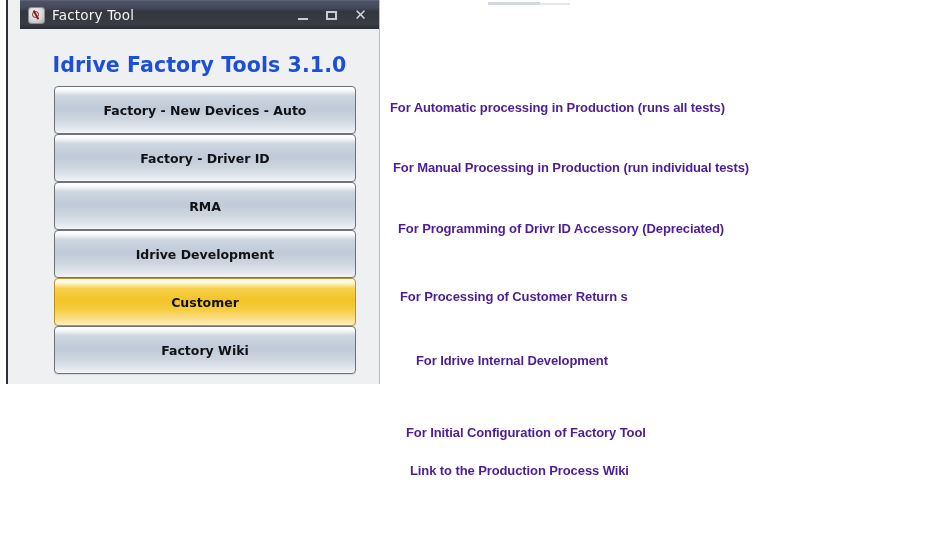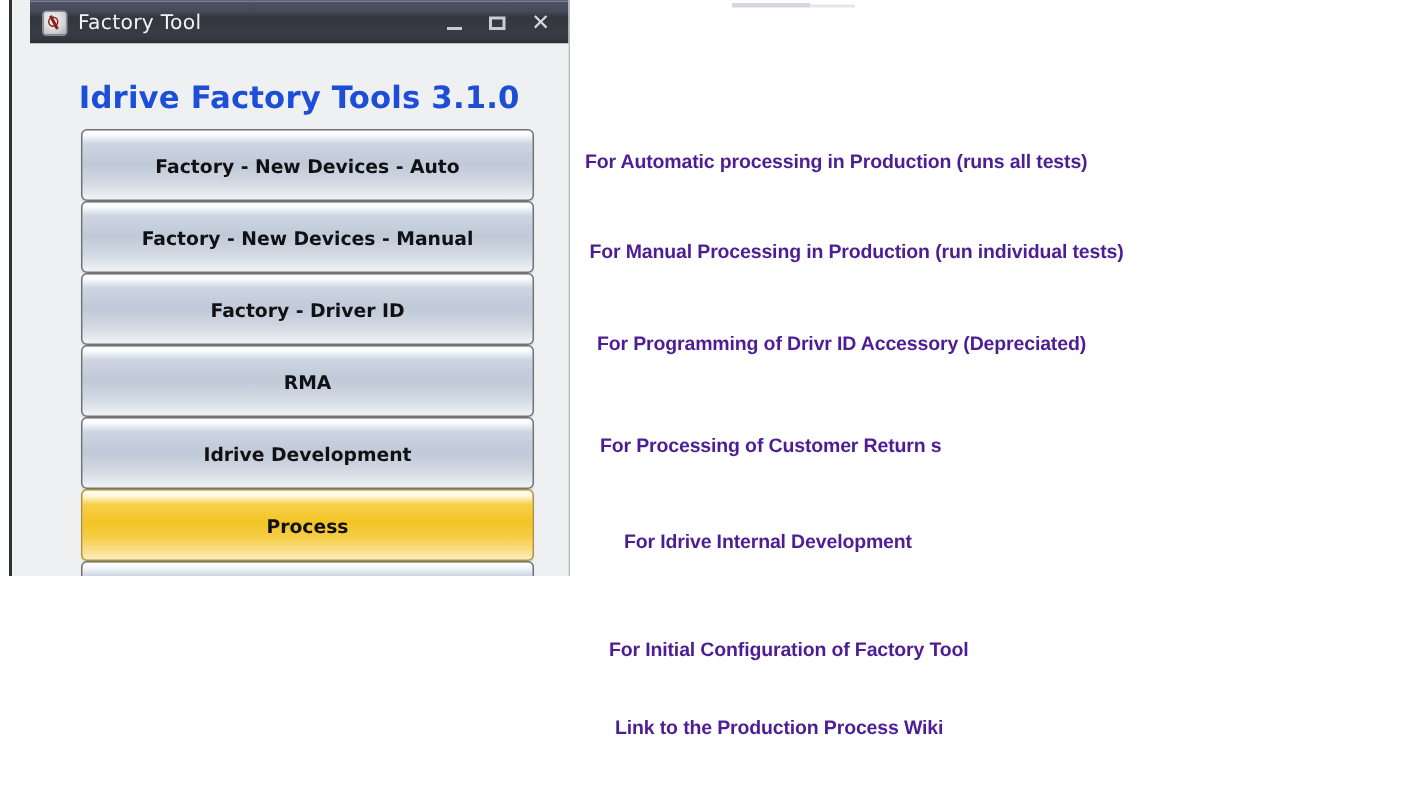--- a/index.html
+++ b/index.html
@@ -245,32 +245,31 @@
       <div class="win-btn">
           <span class="glyph-close">✕</span>
         </div>
     </div>
   </div>
 
   <div id="window-body">
     <h1 id="panel-heading">Idrive Factory Tools 3.1.0</h1>
     <div id="button-stack">
         <button class="tool-button">Factory - New Devices - Auto</button>
-        <button class="tool-button">Factory - New Devices - Manual</button>
         <button class="tool-button">Factory - Driver ID</button>
         <button class="tool-button">RMA</button>
         <button class="tool-button">Idrive Development</button>
-        <button class="tool-button highlighted">Process</button>
+        <button class="tool-button highlighted">Customer</button>
         <button class="tool-button">Factory Wiki</button>
       </div>
   </div>
 
 </div>
 
 <div id="annotations">
     <div class="annotation" style="left: 10px; top: 100px;">For Automatic processing in Production (runs all tests)</div>
     <div class="annotation" style="left: 13px; top: 160px;">For Manual Processing in Production (run individual tests)</div>
     <div class="annotation" style="left: 18px; top: 221px;">For Programming of Drivr ID Accessory (Depreciated)</div>
     <div class="annotation" style="left: 20px; top: 289px;">For Processing of Customer Return s</div>
     <div class="annotation" style="left: 36px; top: 353px;">For Idrive Internal Development</div>
     <div class="annotation" style="left: 26px; top: 425px;">For Initial Configuration of Factory Tool</div>
-    <div class="annotation" style="left: 30px; top: 477px;">Link to the Production Process Wiki</div>
+    <div class="annotation" style="left: 30px; top: 463px;">Link to the Production Process Wiki</div>
   </div>
 
 </body></html>

